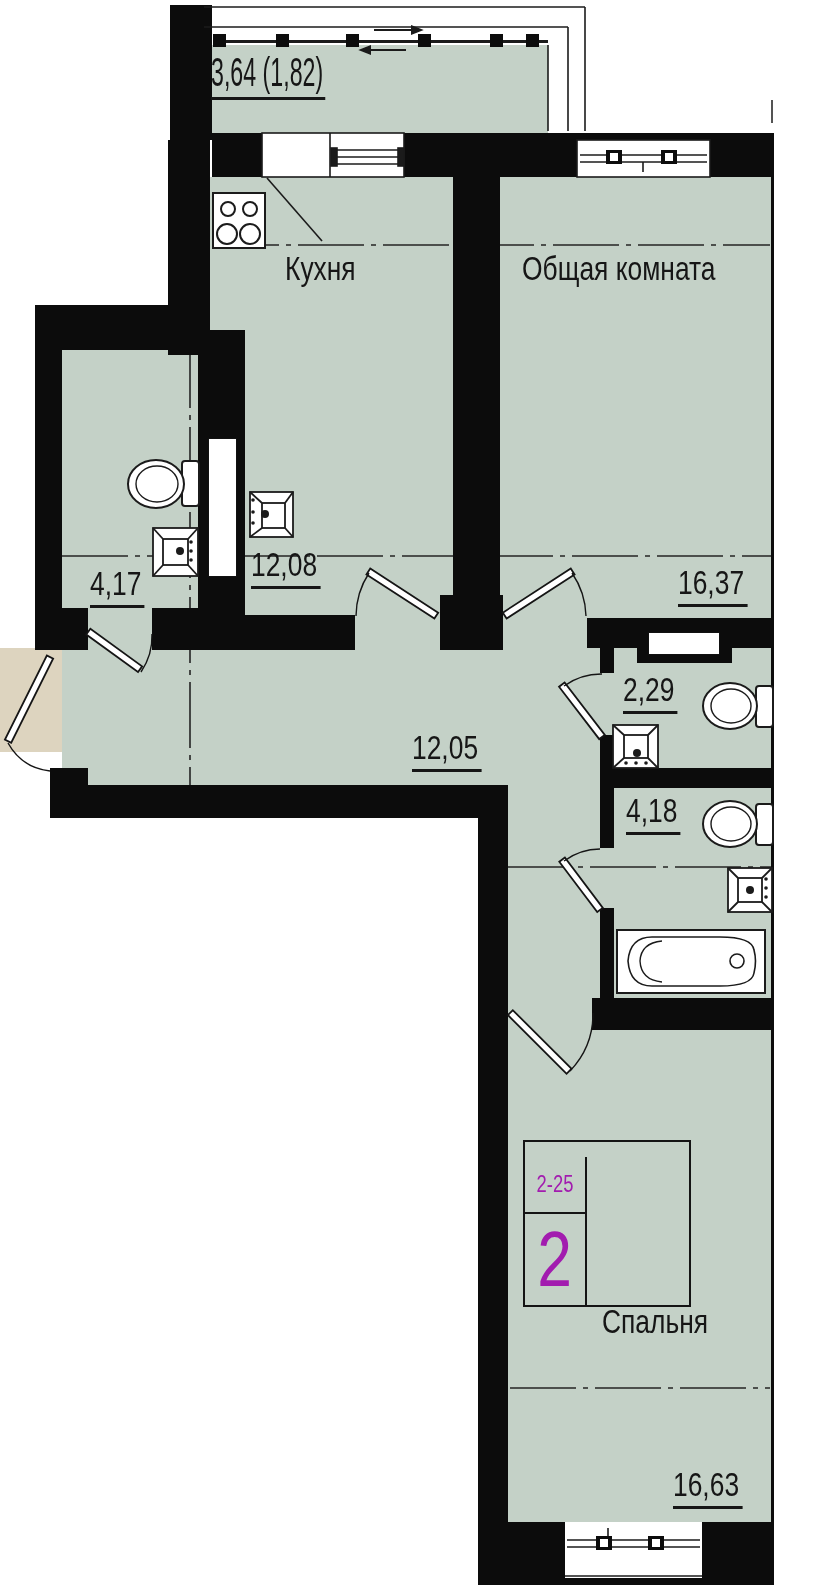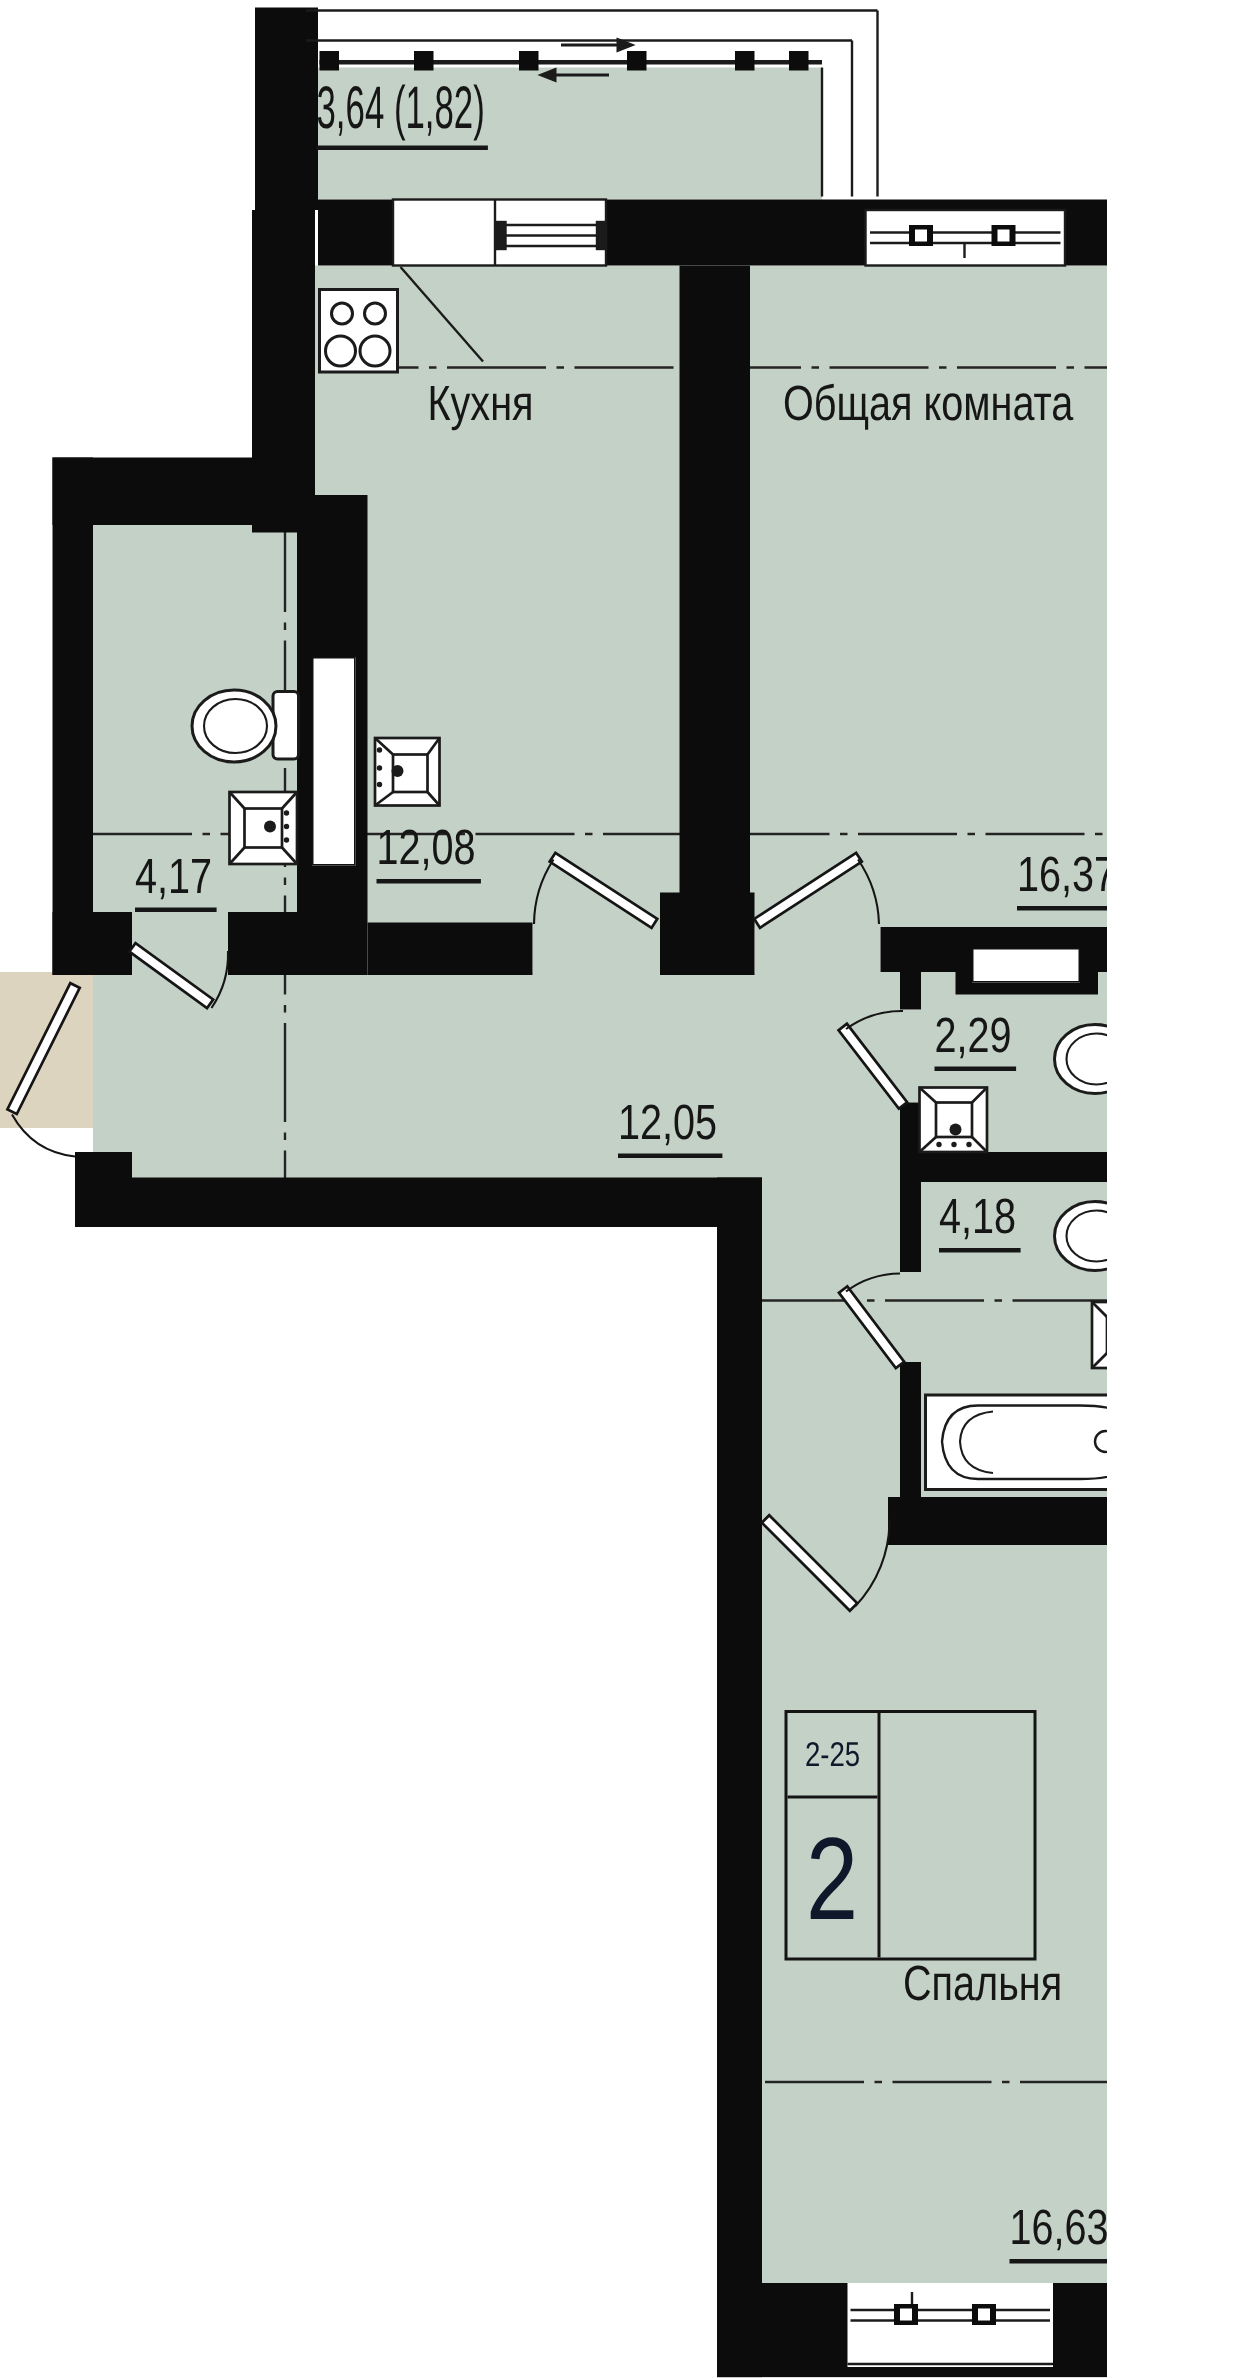--- a/index.html
+++ b/index.html
@@ -1,33 +1,33 @@
 <!DOCTYPE html>
 <html><head>
 <meta charset="utf-8">
 <style>
   :root{ --green:#c4d1c7; --wall:#0c0c0c; --line:#1b1b1b; --beige:#ddd4bf; }
   html,body{margin:0;padding:0;background:#fff;}
-  #plan{position:relative;width:738px;height:1585px;background:#fff;overflow:hidden;}
+  #plan{position:relative;width:738px;height:1585px;background:#fff;overflow:hidden;padding-left:36px;}
   .g{position:absolute;background:var(--green);z-index:1;}
   .bg{position:absolute;background:var(--beige);z-index:1;}
   .w{position:absolute;background:var(--wall);z-index:3;}
   .wh{position:absolute;background:#fff;z-index:4;}
   .vent-frame{position:absolute;background:var(--wall);z-index:4;}
   .vent-in{position:absolute;background:#fff;border:1.5px solid #111;z-index:4;}
   .door-niche{position:absolute;background:#fff;border:1.5px solid #111;z-index:4;}
   svg.under{position:absolute;left:0;top:0;z-index:2;}
   svg.over{position:absolute;left:0;top:0;z-index:5;}
   .lbl{position:absolute;font-family:"Liberation Sans",sans-serif;color:#161616;
        line-height:1;white-space:nowrap;z-index:6;transform-origin:left top;}
   .cond{transform:scaleX(.8);}
   .ul{border-bottom:3px solid #161616;padding:0 4px 5px 0;display:inline-block;}
   .itable{position:absolute;left:523px;top:1140px;width:164px;height:163px;
           border:2.5px solid #141414;display:flex;z-index:6;
-          font-family:"Liberation Sans",sans-serif;color:#0f172a;}
+          font-family:"Liberation Sans",sans-serif;color:#a21caf;align-items:flex-end;}
   .itcol-l{width:60px;border-right:2px solid #141414;display:flex;flex-direction:column;}
   .itcol-r{flex:1;display:flex;flex-direction:column;}
   .itcell{display:flex;align-items:center;justify-content:center;}
   .itcol-l .top{height:55px;border-bottom:2px solid #141414;font-size:23px;}
   .itcol-l .bot{flex:1;font-size:78px;}
   .itcol-r .itcell{flex:1;border-bottom:2px solid #141414;font-size:34px;}
   .itcol-r .itcell:last-child{border-bottom:none;}
   .itcell span{transform:scaleX(.8);display:inline-block;}
 </style>
 </head>

